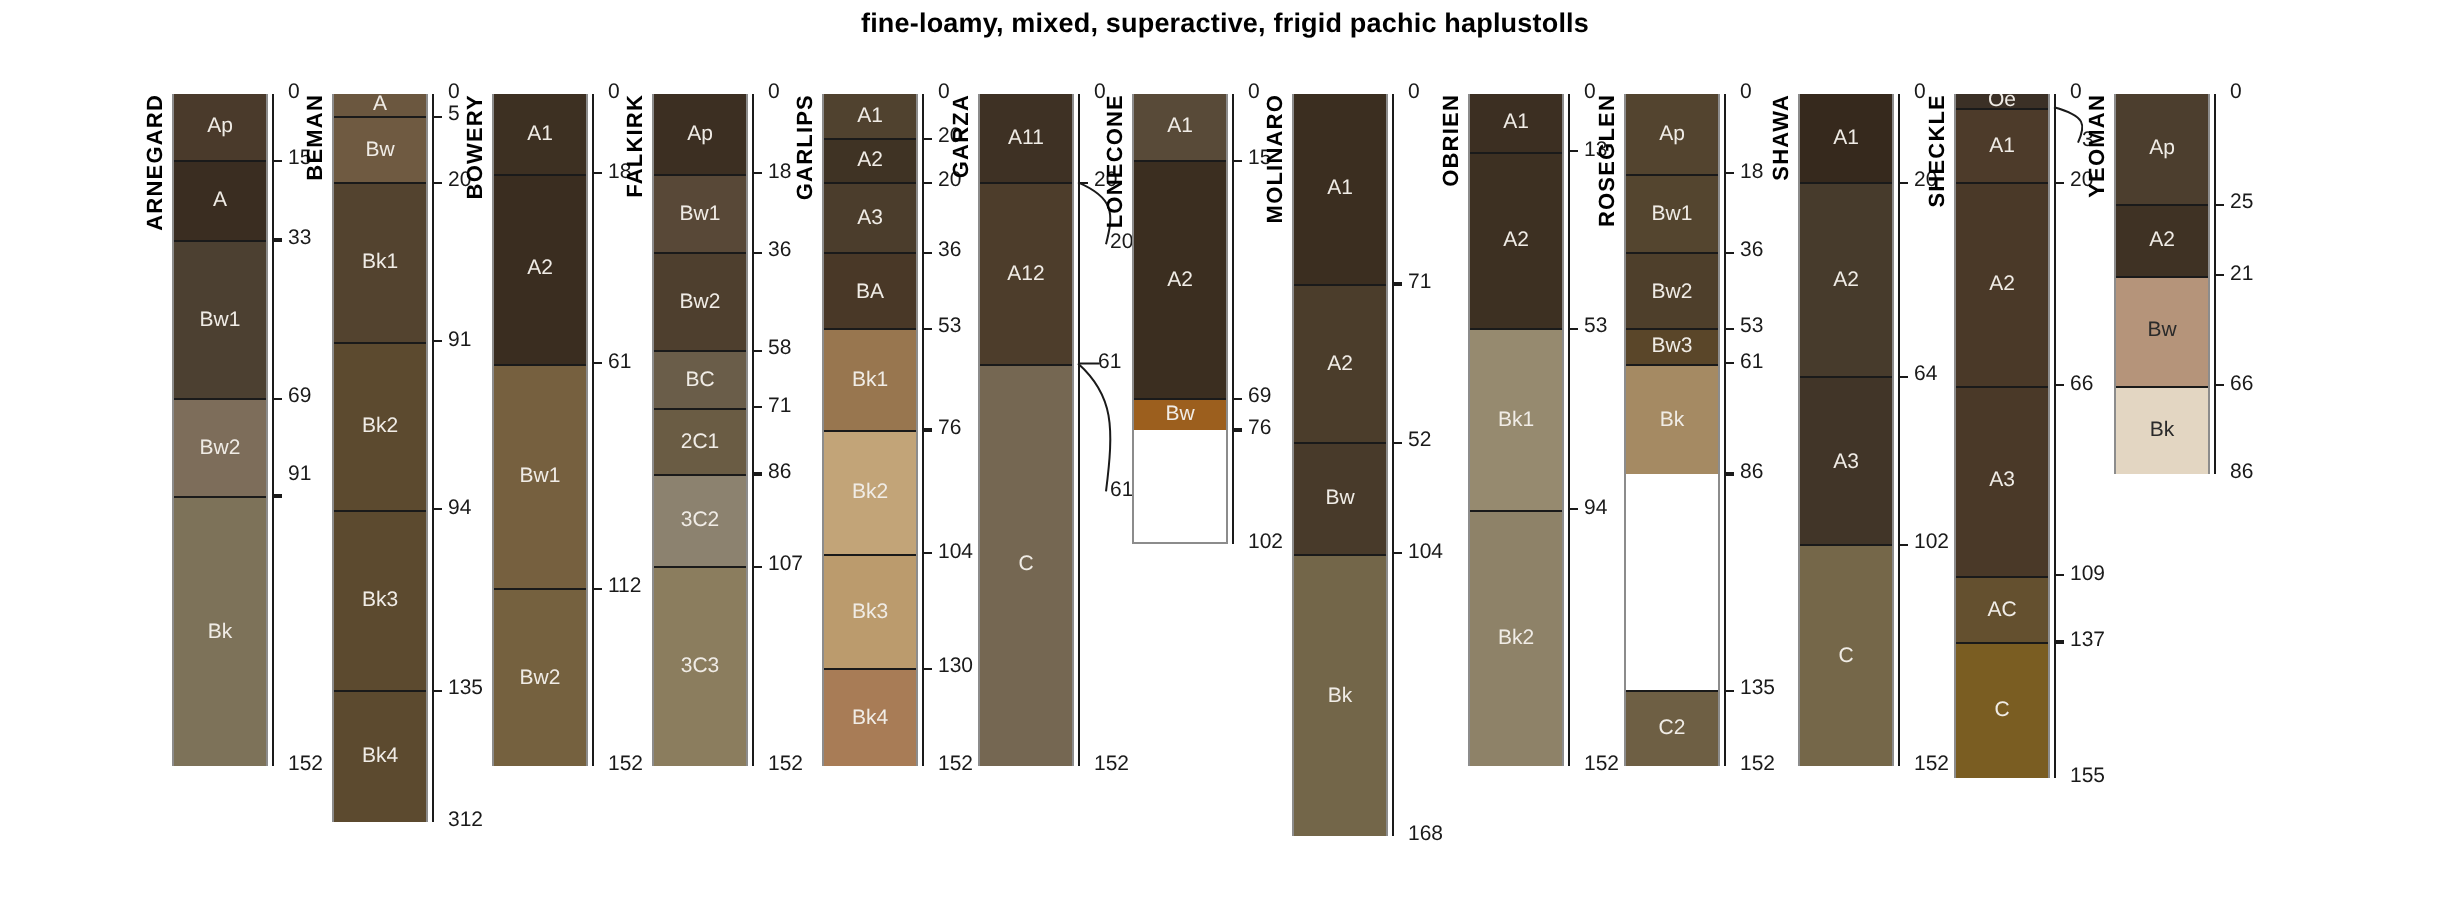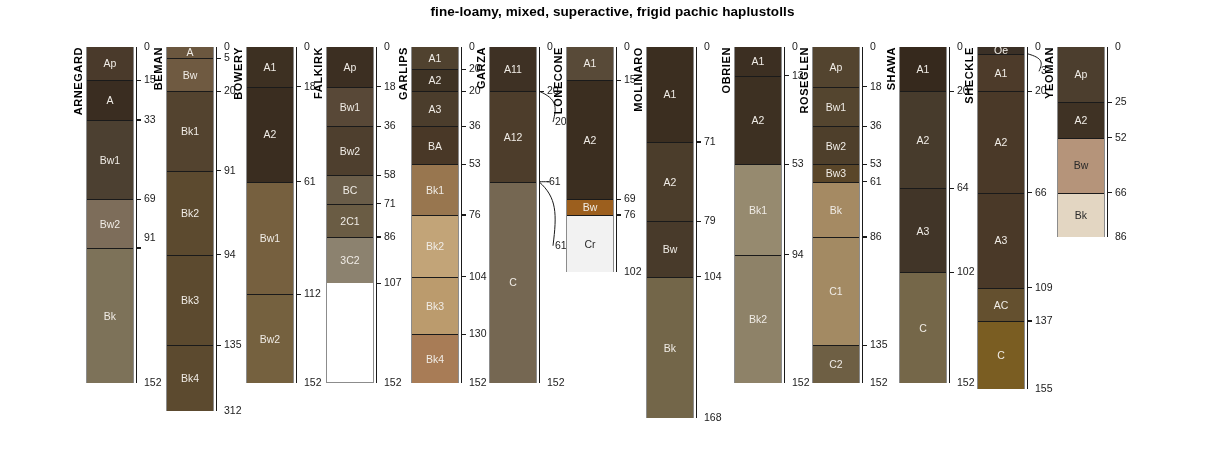--- a/index.html
+++ b/index.html
@@ -209,20 +209,23 @@
             <span class="hz-name">Bw2</span>
           </div>
           <div class="horizon" style="top: 127.081px; height: 28.7079px; width: 46px; background: rgb(106, 93, 73); border-top: 1.2px solid rgb(26, 26, 26);">
             <span class="hz-name">BC</span>
           </div>
           <div class="horizon" style="top: 155.789px; height: 33.1245px; width: 46px; background: rgb(106, 92, 68); border-top: 1.2px solid rgb(26, 26, 26);">
             <span class="hz-name">2C1</span>
           </div>
           <div class="horizon" style="top: 188.914px; height: 46.3743px; width: 46px; background: rgb(140, 130, 111); border-top: 1.2px solid rgb(26, 26, 26);">
             <span class="hz-name">3C2</span>
+          </div>
+          <div class="horizon" style="top: 235.288px; height: 99.3735px; width: 46px; background: rgb(139, 125, 94); border-top: 1.2px solid rgb(26, 26, 26);">
+            <span class="hz-name">3C3</span>
           </div>
         </div>
         <div class="axis" style="left: 376px; top: 47px; height: 335.662px;"></div>
         <div class="depth" style="left: 384px; top: 41px;">0</div>
         <div class="tick" style="left: 376px; top: 86.2494px;"></div>
         <div class="depth" style="left: 384px; top: 80.7494px;">18</div>
         <div class="tick" style="left: 376px; top: 125.999px;"></div>
         <div class="depth" style="left: 384px; top: 120.499px;">36</div>
         <div class="tick" style="left: 376px; top: 174.581px;"></div>
         <div class="depth" style="left: 384px; top: 169.081px;">58</div>
@@ -312,23 +315,20 @@
         <div class="col" style="left: 566px; top: 47px; width: 48px; height: 225.247px;">
           <div class="horizon" style="top: -1px; height: 33.1245px; width: 46px; background: rgb(88, 74, 56);">
             <span class="hz-name">A1</span>
           </div>
           <div class="horizon" style="top: 32.1245px; height: 119.248px; width: 46px; background: rgb(59, 46, 32); border-top: 1.2px solid rgb(26, 26, 26);">
             <span class="hz-name">A2</span>
           </div>
           <div class="horizon" style="top: 151.373px; height: 15.4581px; width: 46px; background: rgb(156, 95, 30); border-top: 1.2px solid rgb(26, 26, 26);">
             <span class="hz-name">Bw</span>
           </div>
-          <div class="horizon" style="top: 166.831px; height: 57.4158px; width: 46px; background: rgb(242, 242, 242); border-top: 1.2px solid rgb(26, 26, 26);">
-            <span class="hz-name dark">Cr</span>
-          </div>
         </div>
         <div class="axis" style="left: 616px; top: 47px; height: 225.247px;"></div>
         <div class="depth" style="left: 624px; top: 41px;">0</div>
         <div class="tick" style="left: 616px; top: 79.6245px;"></div>
         <div class="depth" style="left: 624px; top: 74.1245px;">15</div>
         <div class="tick" style="left: 616px; top: 198.873px;"></div>
         <div class="depth" style="left: 624px; top: 193.373px;">69</div>
         <div class="tick" style="left: 616px; top: 214.331px;"></div>
         <div class="depth" style="left: 624px; top: 208.831px;">76</div>
         <div class="depth" style="left: 624px; top: 266.247px;">102</div>
@@ -347,21 +347,21 @@
           </div>
           <div class="horizon" style="top: 228.663px; height: 141.331px; width: 46px; background: rgb(115, 102, 73); border-top: 1.2px solid rgb(26, 26, 26);">
             <span class="hz-name">Bk</span>
           </div>
         </div>
         <div class="axis" style="left: 696px; top: 47px; height: 370.994px;"></div>
         <div class="depth" style="left: 704px; top: 41px;">0</div>
         <div class="tick" style="left: 696px; top: 141.457px;"></div>
         <div class="depth" style="left: 704px; top: 135.957px;">71</div>
         <div class="tick" style="left: 696px; top: 220.956px;"></div>
-        <div class="depth" style="left: 704px; top: 215.456px;">79</div>
+        <div class="depth" style="left: 704px; top: 215.456px;">52</div>
         <div class="tick" style="left: 696px; top: 276.163px;"></div>
         <div class="depth" style="left: 704px; top: 270.663px;">104</div>
         <div class="depth" style="left: 704px; top: 411.994px;">168</div>
       </div>
       <div class="profile" style="left: 0px;">
         <div class="pedon-label" style="left: 720px; top: 47px;">OBRIEN</div>
         <div class="col" style="left: 734px; top: 47px; width: 48px; height: 335.662px;">
           <div class="horizon" style="top: -1px; height: 28.7079px; width: 46px; background: rgb(60, 47, 34);">
             <span class="hz-name">A1</span>
           </div>
@@ -395,23 +395,20 @@
             <span class="hz-name">Bw1</span>
           </div>
           <div class="horizon" style="top: 78.4988px; height: 37.5411px; width: 46px; background: rgb(78, 63, 43); border-top: 1.2px solid rgb(26, 26, 26);">
             <span class="hz-name">Bw2</span>
           </div>
           <div class="horizon" style="top: 116.04px; height: 17.6664px; width: 46px; background: rgb(90, 70, 41); border-top: 1.2px solid rgb(26, 26, 26);">
             <span class="hz-name">Bw3</span>
           </div>
           <div class="horizon" style="top: 133.706px; height: 55.2075px; width: 46px; background: rgb(165, 138, 99); border-top: 1.2px solid rgb(26, 26, 26);">
             <span class="hz-name">Bk</span>
-          </div>
-          <div class="horizon" style="top: 188.914px; height: 108.207px; width: 46px; background: rgb(163, 138, 99); border-top: 1.2px solid rgb(26, 26, 26);">
-            <span class="hz-name">C1</span>
           </div>
           <div class="horizon" style="top: 297.12px; height: 37.5411px; width: 46px; background: rgb(110, 95, 68); border-top: 1.2px solid rgb(26, 26, 26);">
             <span class="hz-name">C2</span>
           </div>
         </div>
         <div class="axis" style="left: 862px; top: 47px; height: 335.662px;"></div>
         <div class="depth" style="left: 870px; top: 41px;">0</div>
         <div class="tick" style="left: 862px; top: 86.2494px;"></div>
         <div class="depth" style="left: 870px; top: 80.7494px;">18</div>
         <div class="tick" style="left: 862px; top: 125.999px;"></div>
@@ -504,19 +501,19 @@
           </div>
           <div class="horizon" style="top: 144.748px; height: 44.166px; width: 46px; background: rgb(227, 214, 194); border-top: 1.2px solid rgb(26, 26, 26);">
             <span class="hz-name dark">Bk</span>
           </div>
         </div>
         <div class="axis" style="left: 1107px; top: 47px; height: 189.914px;"></div>
         <div class="depth" style="left: 1115px; top: 41px;">0</div>
         <div class="tick" style="left: 1107px; top: 101.707px;"></div>
         <div class="depth" style="left: 1115px; top: 96.2075px;">25</div>
         <div class="tick" style="left: 1107px; top: 137.04px;"></div>
-        <div class="depth" style="left: 1115px; top: 131.54px;">52</div>
+        <div class="depth" style="left: 1115px; top: 131.54px;">21</div>
         <div class="tick" style="left: 1107px; top: 192.248px;"></div>
         <div class="depth" style="left: 1115px; top: 186.748px;">66</div>
         <div class="depth" style="left: 1115px; top: 230.914px;">86</div>
       </div>
     </div>
 </div>
 
 </body></html>

